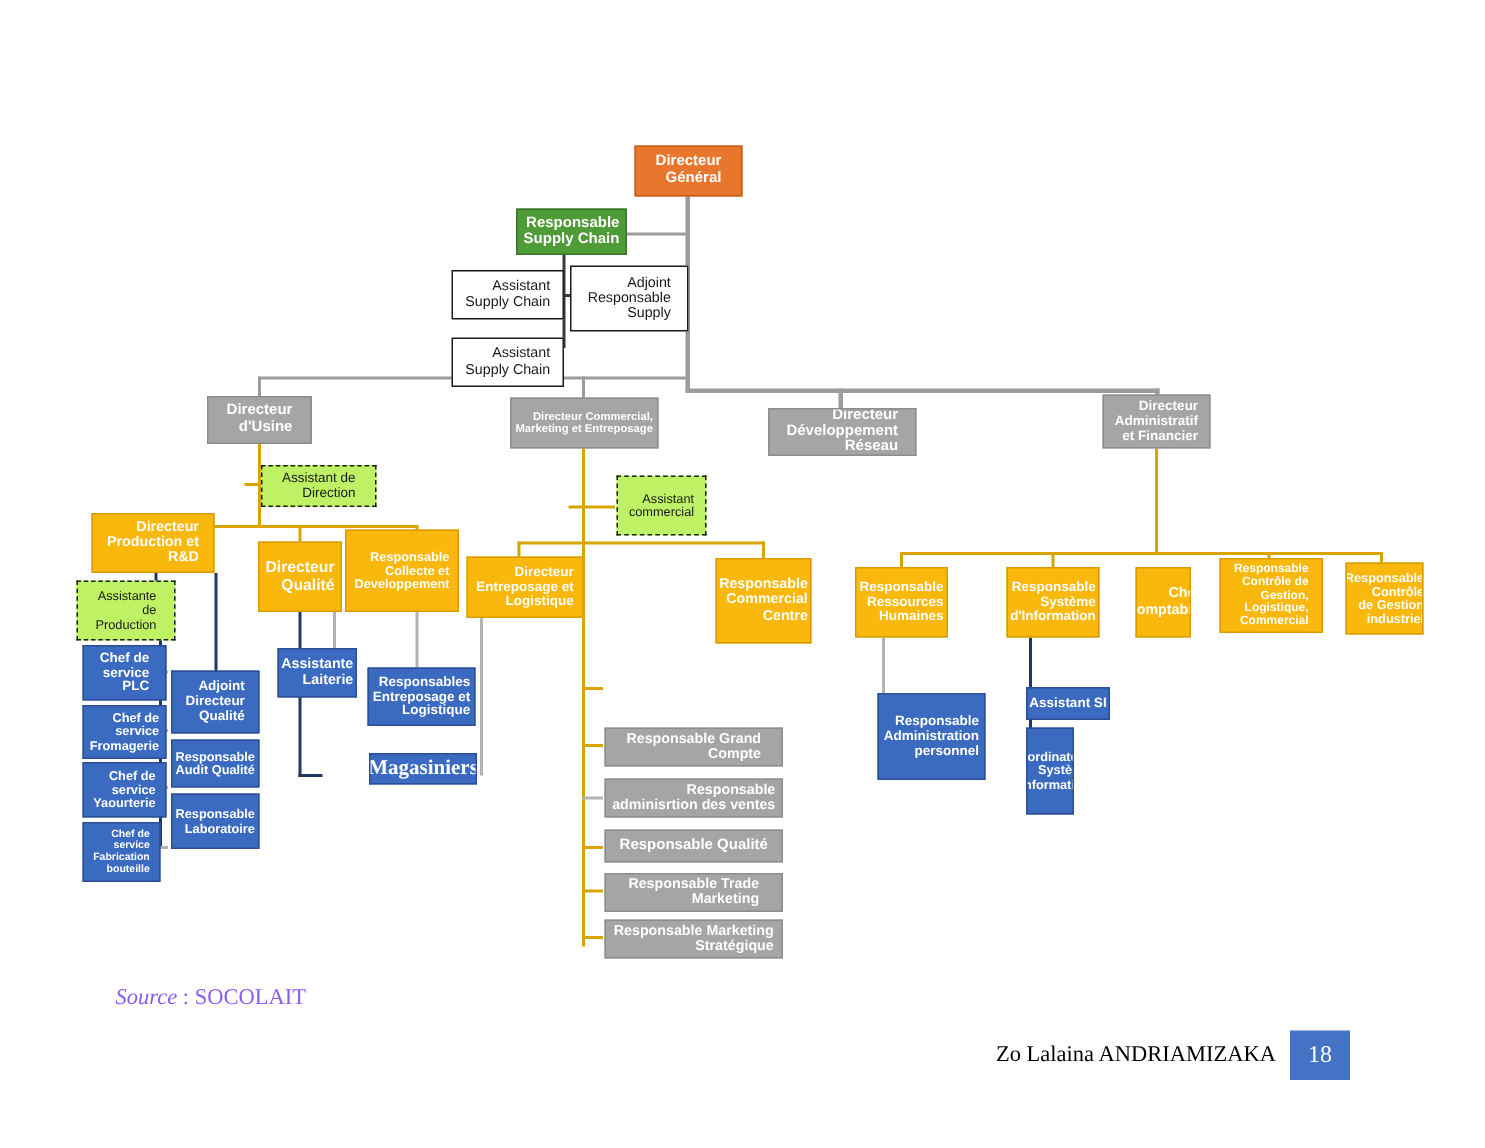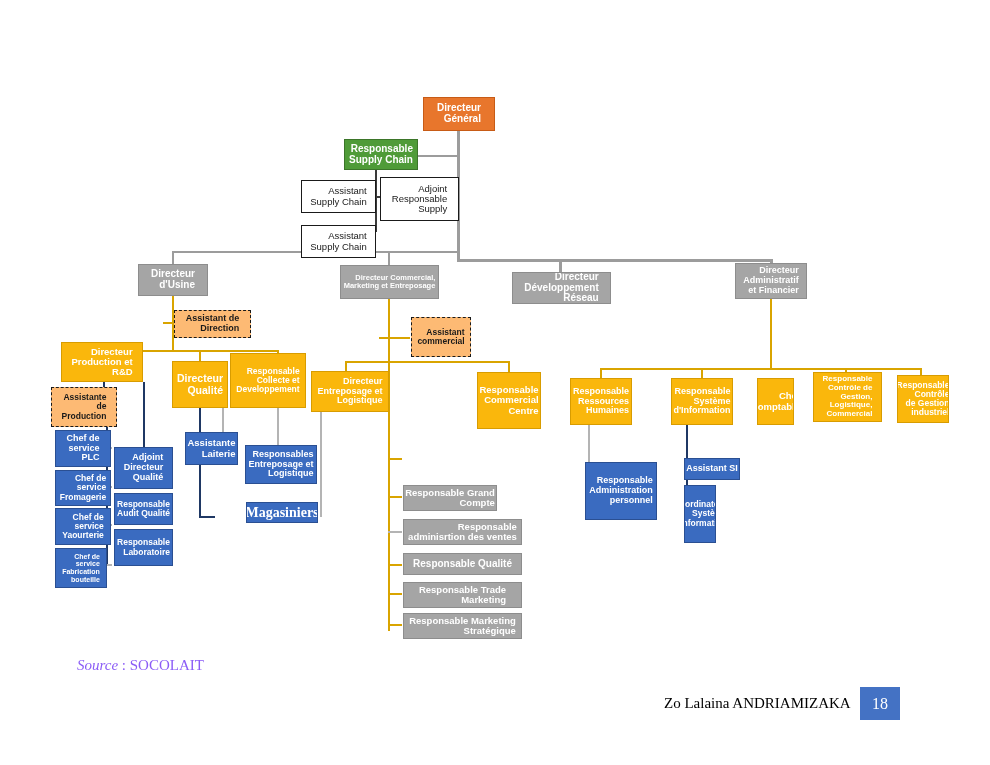--- a/index.html
+++ b/index.html
@@ -44,24 +44,23 @@
     border: 1px solid #3B7529;
     color: #ffffff;
     font-weight: bold;
   }
   .n-white {
     background: #ffffff;
     border: 1px solid #1a1a1a;
     color: #1a1a1a;
   }
   .n-dashed {
-    background: #fdba74;
+    background: #bef264;
     border: 1px dashed #1a1a1a;
     color: #1a1a1a;
-    font-weight: bold;
   }
   .n-gray {
     background: #A5A5A5;
     border: 1px solid #8d8d8d;
     color: #ffffff;
     font-weight: bold;
   }
   .n-yellow {
     background: #FAB70C;
     border: 1px solid #d89c00;
@@ -307,21 +306,21 @@
   <div class="node n-blue" style="left:185px; top:432px; width:53px; height:33px; font-size:9.5px;">Assistante
 Laiterie</div>
 
   <div class="node n-blue" style="left:245px; top:445px; width:72px; height:39px; font-size:9px;">Responsables
 Entreposage et
 Logistique</div>
 
   <div class="node n-blue" style="left:246px; top:502px; width:72px; height:21px; font-size:14px;font-family:Liberation Serif, serif;">Magasiniers</div>
 
 
-  <div class="node n-gray" style="left:403px; top:485px; width:94px; height:26px; font-size:9.5px;">Responsable Grand
+  <div class="node n-gray" style="left:403px; top:485px; width:119px; height:26px; font-size:9.5px;">Responsable Grand
 Compte</div>
 
   <div class="node n-gray" style="left:403px; top:519px; width:119px; height:26px; font-size:9.5px;">Responsable
 adminisrtion des ventes</div>
 
   <div class="node n-gray" style="left:403px; top:553px; width:119px; height:22px; font-size:10px;">Responsable Qualité</div>
 
   <div class="node n-gray" style="left:403px; top:613px; width:119px; height:26px; font-size:9.5px;">Responsable Marketing
 Stratégique</div>
 

